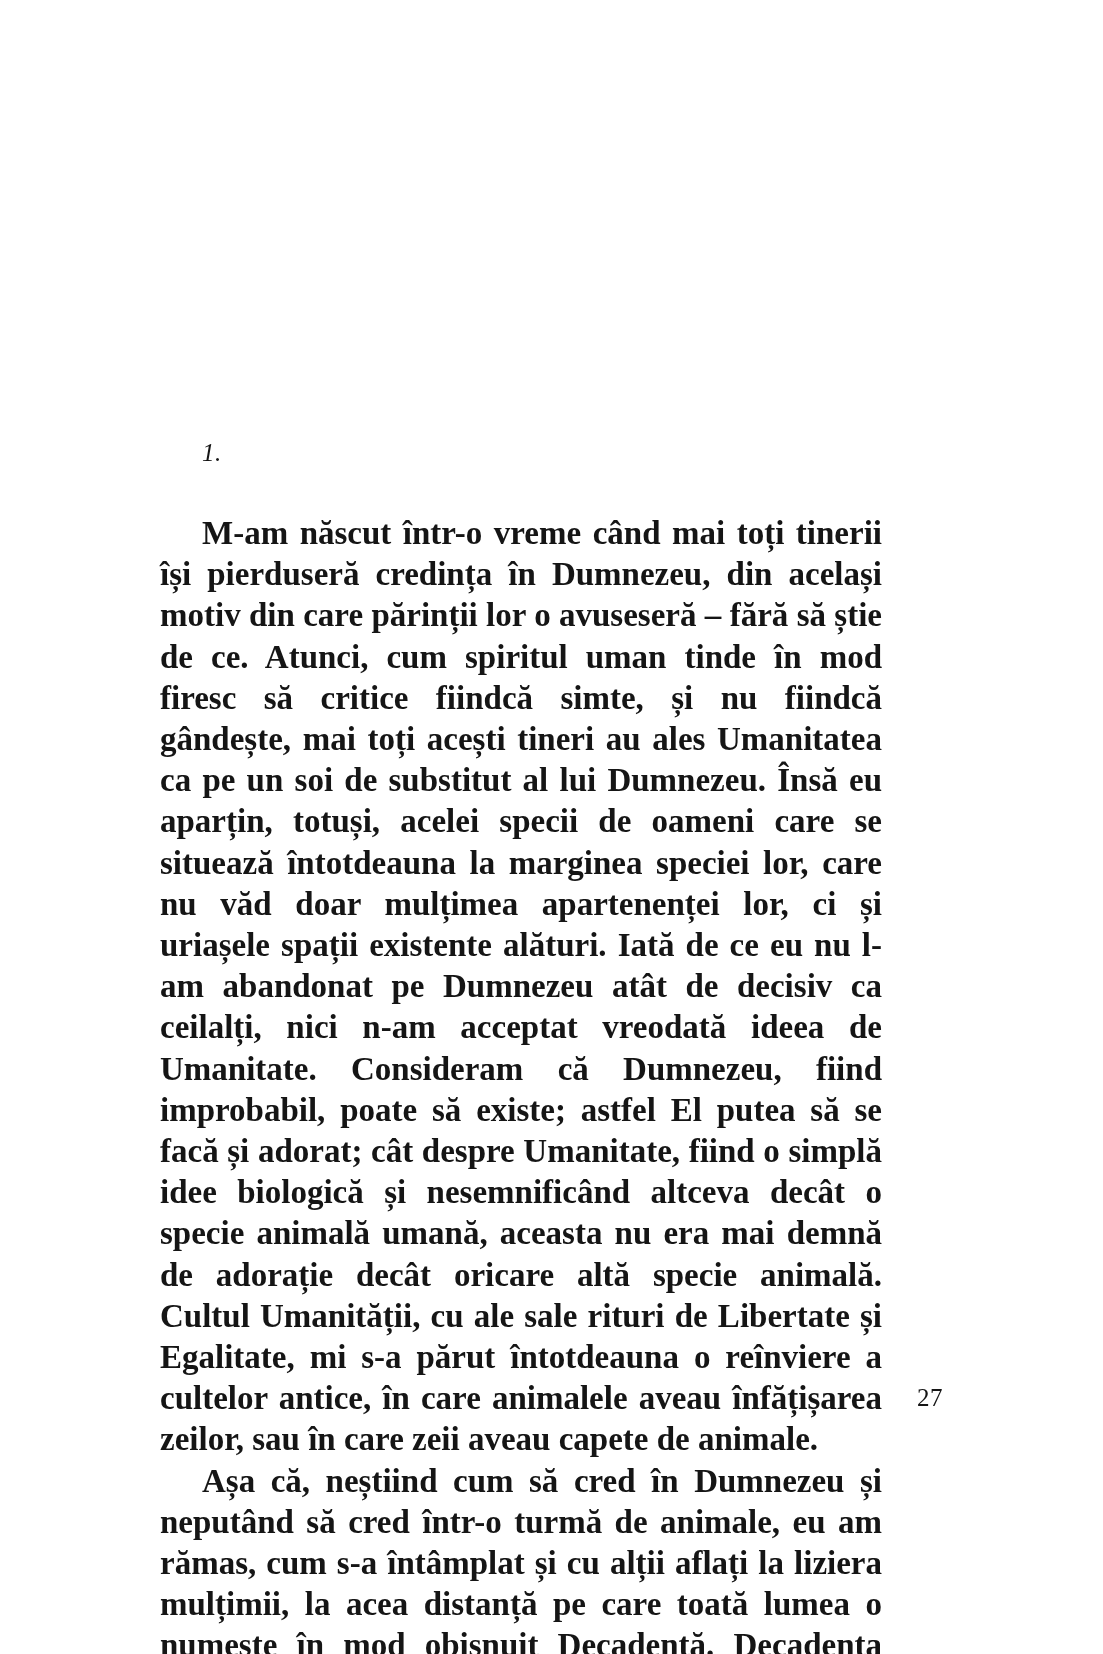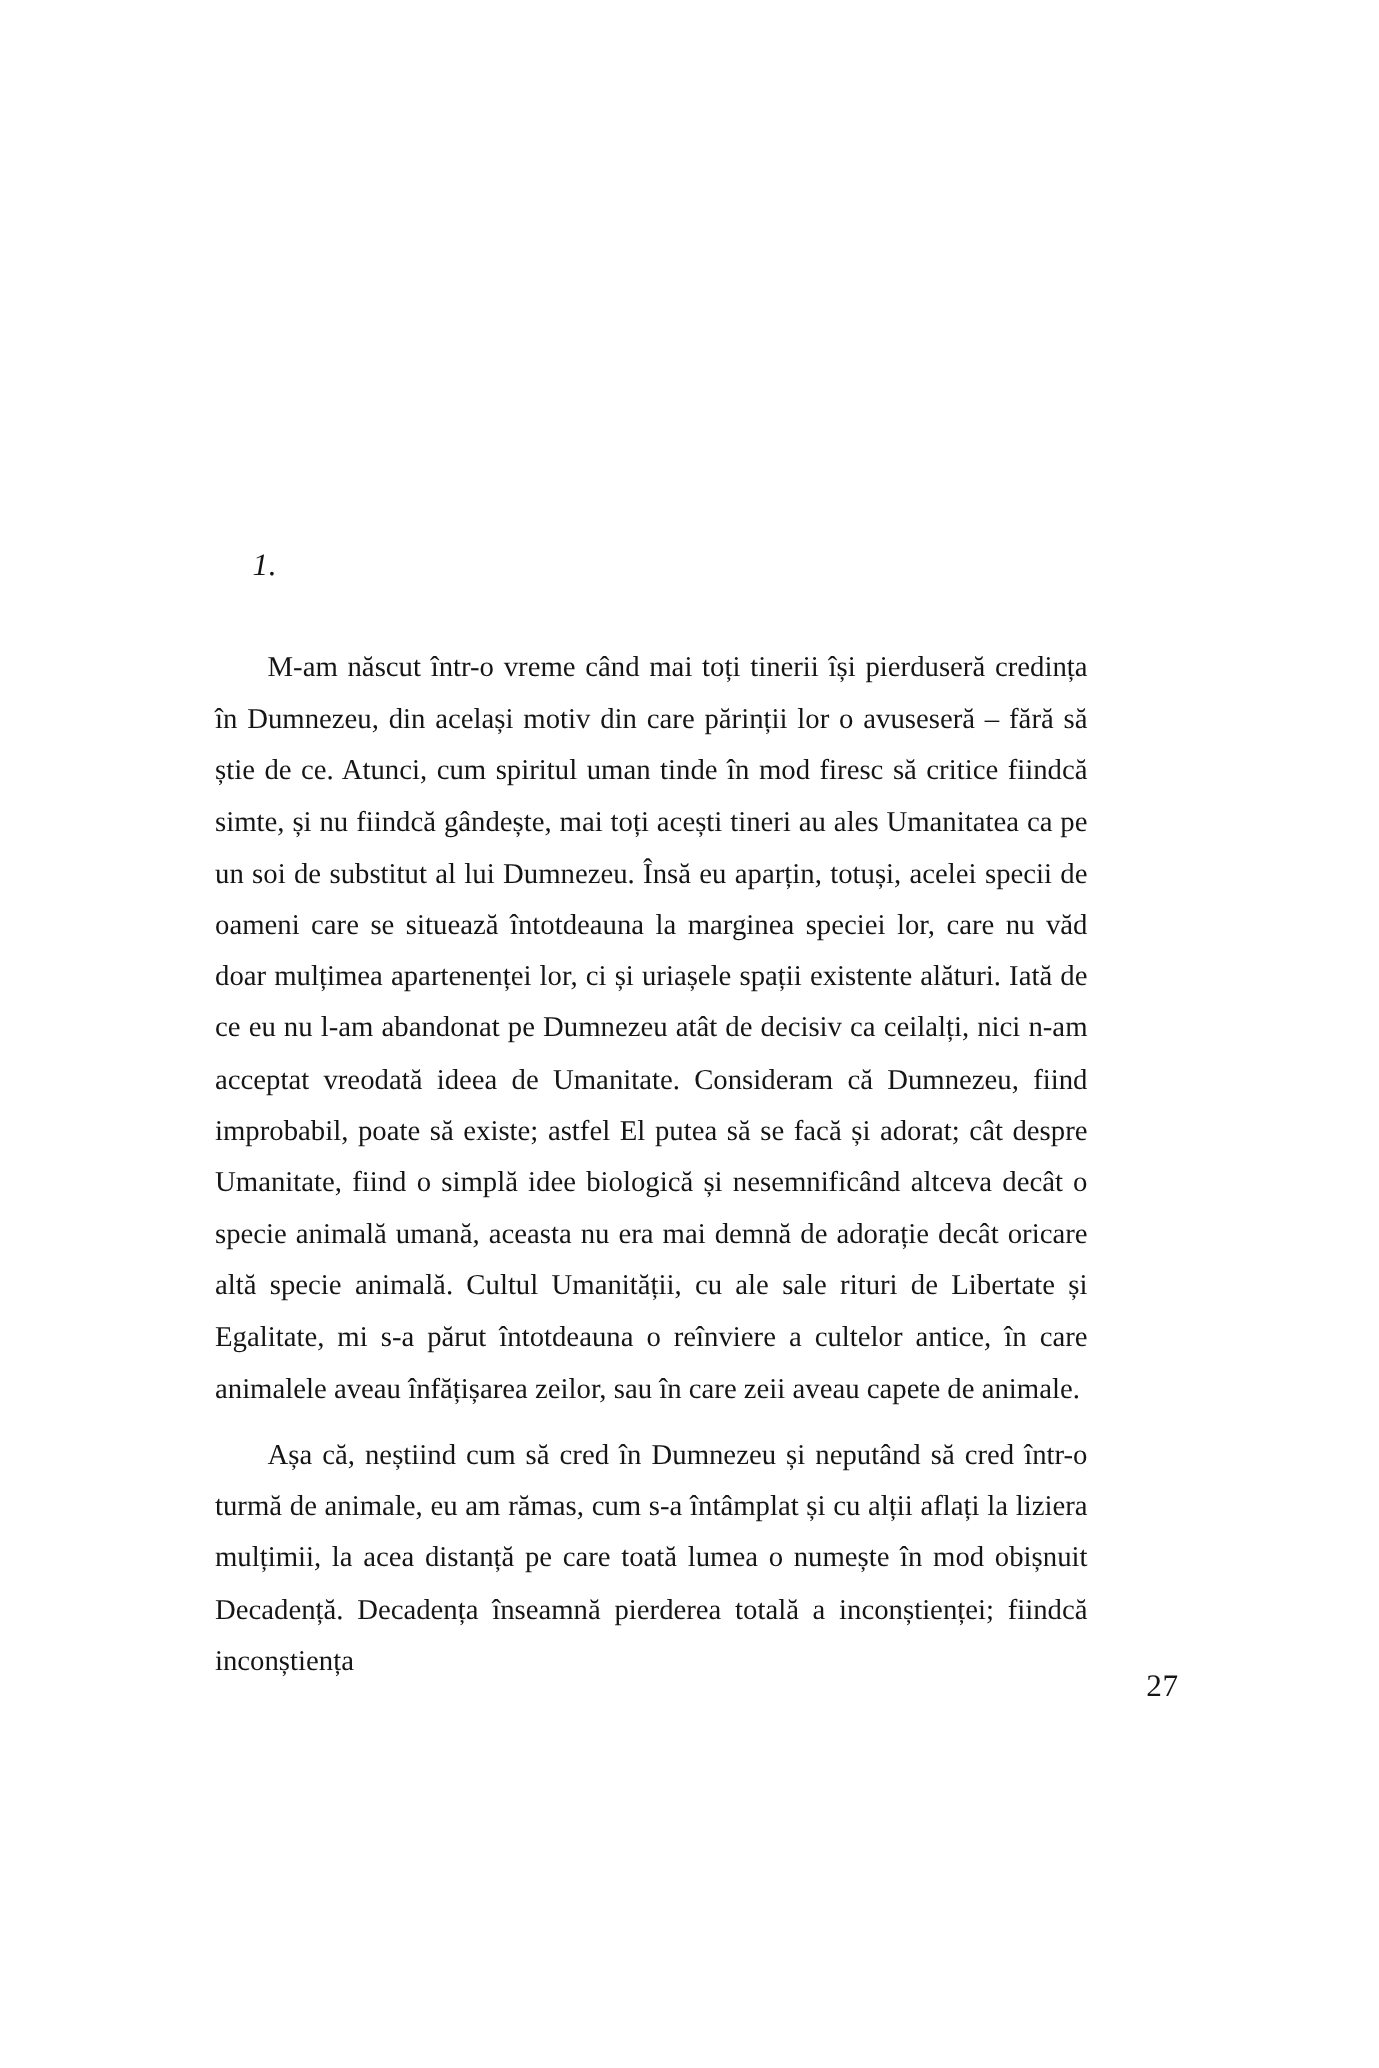--- a/index.html
+++ b/index.html
@@ -24,33 +24,34 @@
     width: 722px;
   }
   .section-number {
     font-style: italic;
     font-size: 25px;
     line-height: 1;
     margin: 0 0 48px 42px;
     letter-spacing: 0.5px;
   }
   p.body-par {
-    margin: 12px;
-    font-size: 23px;
+    margin: 0;
+    font-size: 33px;
     line-height: 41.2px;
     text-align: justify;
     text-justify: inter-word;
     text-indent: 42px;
     hyphens: manual;
+    font-weight: bold;
   }
   .folio {
     position: absolute;
     left: 0;
     right: 0;
-    top: 1336px;
+    top: 1384px;
     text-align: right;
     padding-right: 160px;
     font-size: 25px;
     letter-spacing: 0.5px;
   }
 </style>
 </head>
 <body>
 
 <div class="page">

